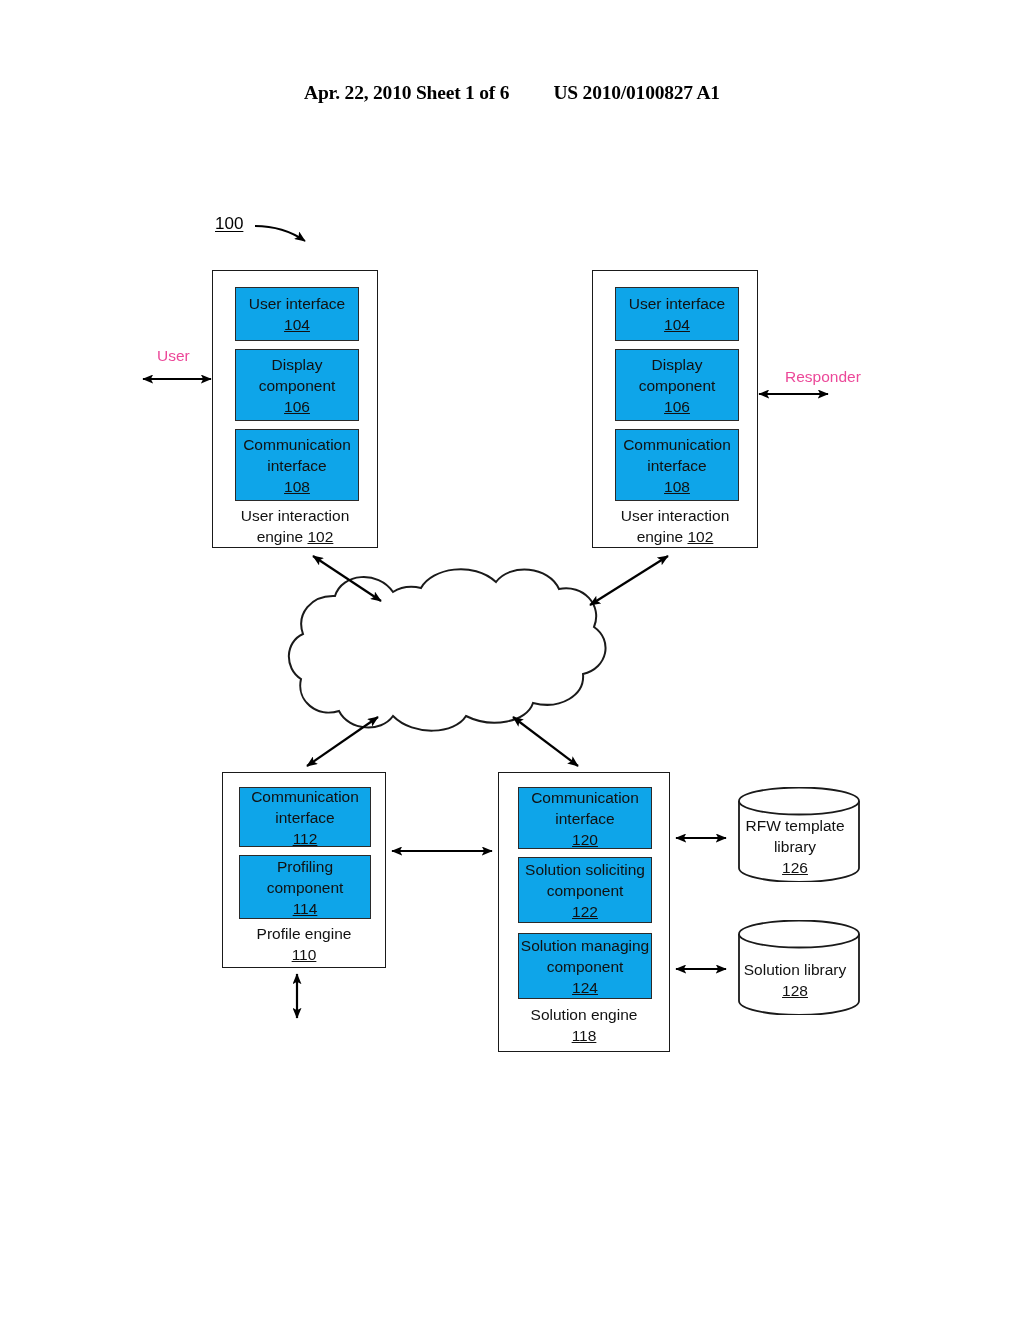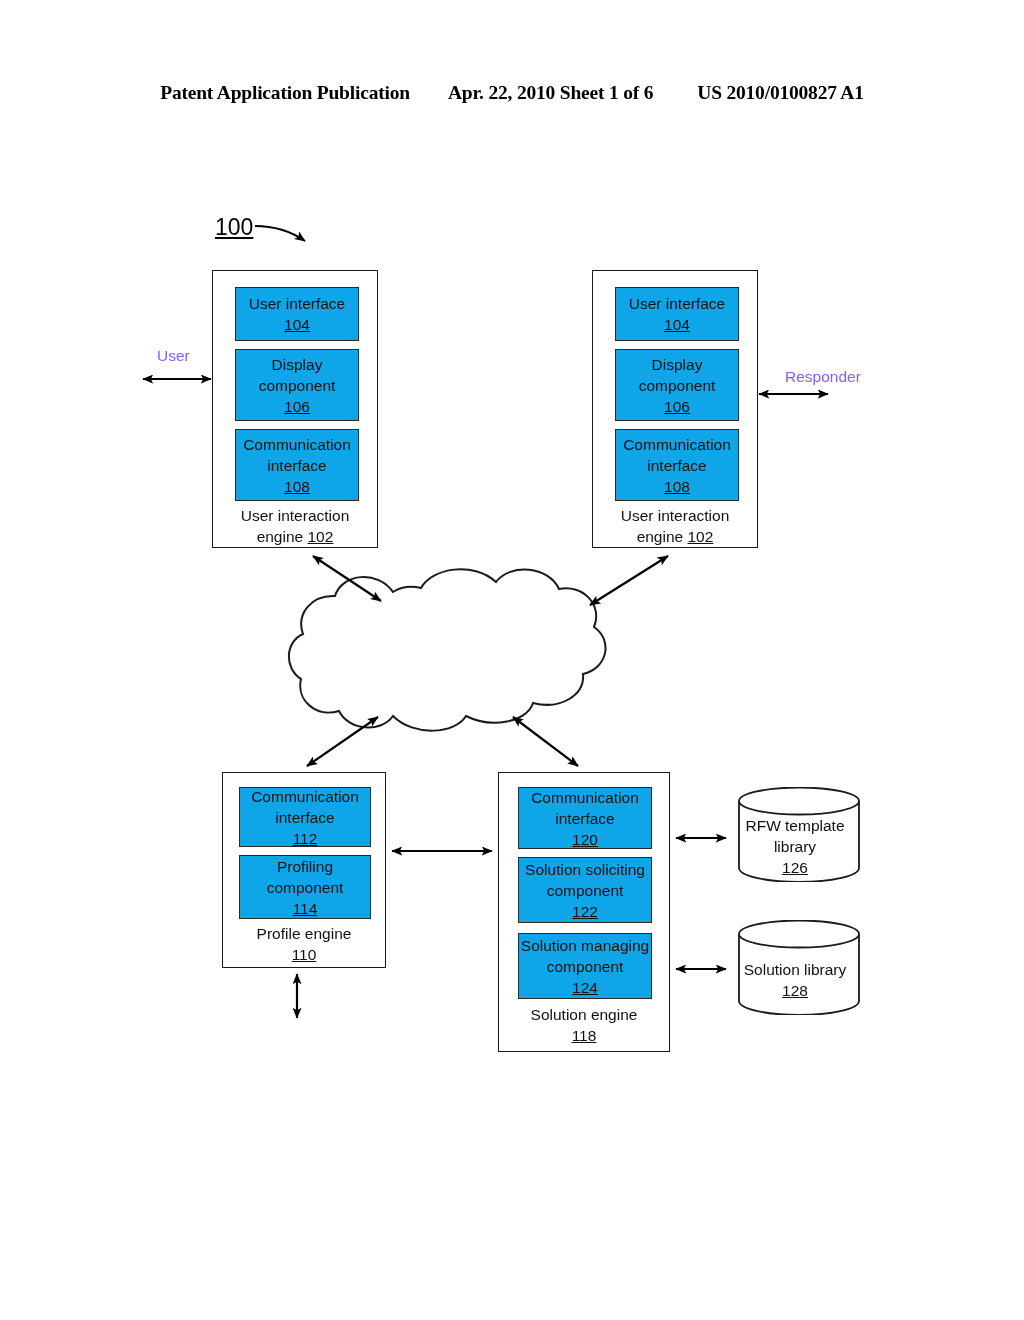--- a/index.html
+++ b/index.html
@@ -69,31 +69,31 @@
     left: 0;
     width: 100%;
     text-align: center;
   }
 
   
   .flabel {
     position: absolute;
     font-family: "Liberation Sans", sans-serif;
     font-size: 15.5px;
-    color: #8b5cf6;
+    color: #ec4899;
     white-space: nowrap;
   }
 
   
   #ref100 {
     position: absolute;
     left: 215px;
     top: 214px;
     font-family: "Liberation Sans", sans-serif;
-    font-size: 23px;
+    font-size: 17px;
     text-decoration: underline;
     text-underline-offset: 2px;
   }
 
   
   #overlay {
     position: absolute;
     left: 0; top: 0;
     width: 1024px;
     height: 1320px;
@@ -137,21 +137,20 @@
     width: 170px;
     text-align: center;
   }
 </style>
 </head>
 <body>
 
 <div id="page">
 
   <div id="pub-header">
-    <span class="h-left">Patent Application Publication</span>
     <span class="h-mid">Apr. 22, 2010  Sheet 1 of 6</span>
     <span class="h-right">US 2010/0100827 A1</span>
   </div>
 
   <div id="ref100">100</div>
 
   <div class="outer-box" style="left:212px; top:270px; width:166px; height:278px;">
 
     <div class="inner-box" style="left:22px; top:16px; width:124px; height:54px;">
       <div class="dtext">User interface</div>

